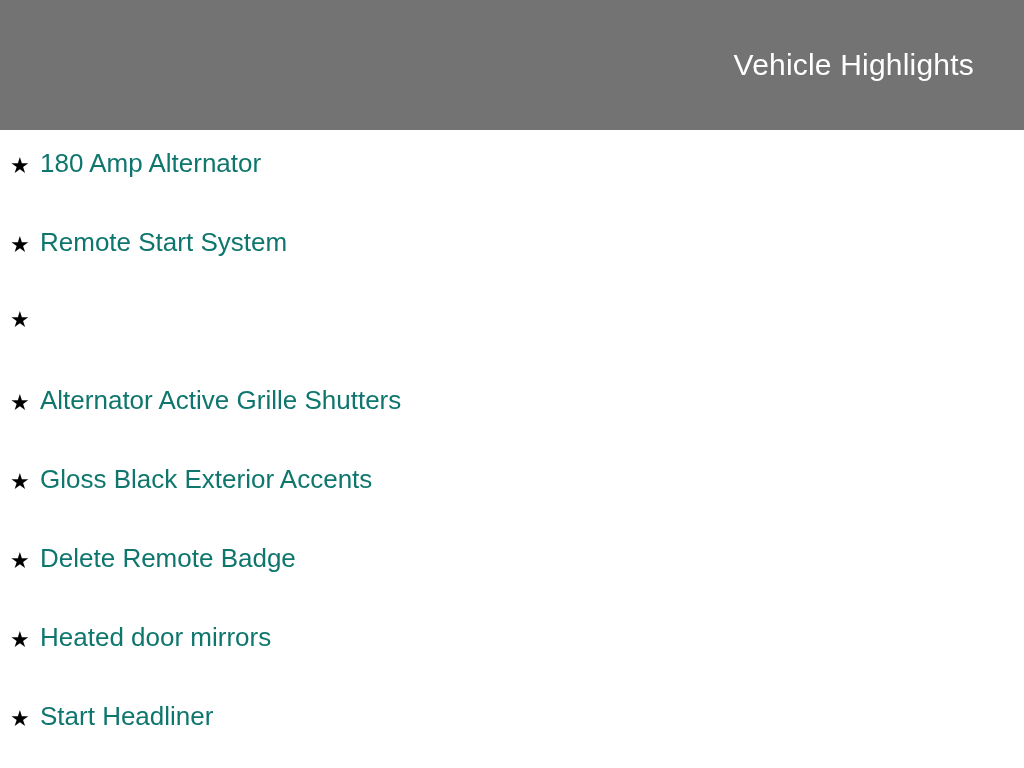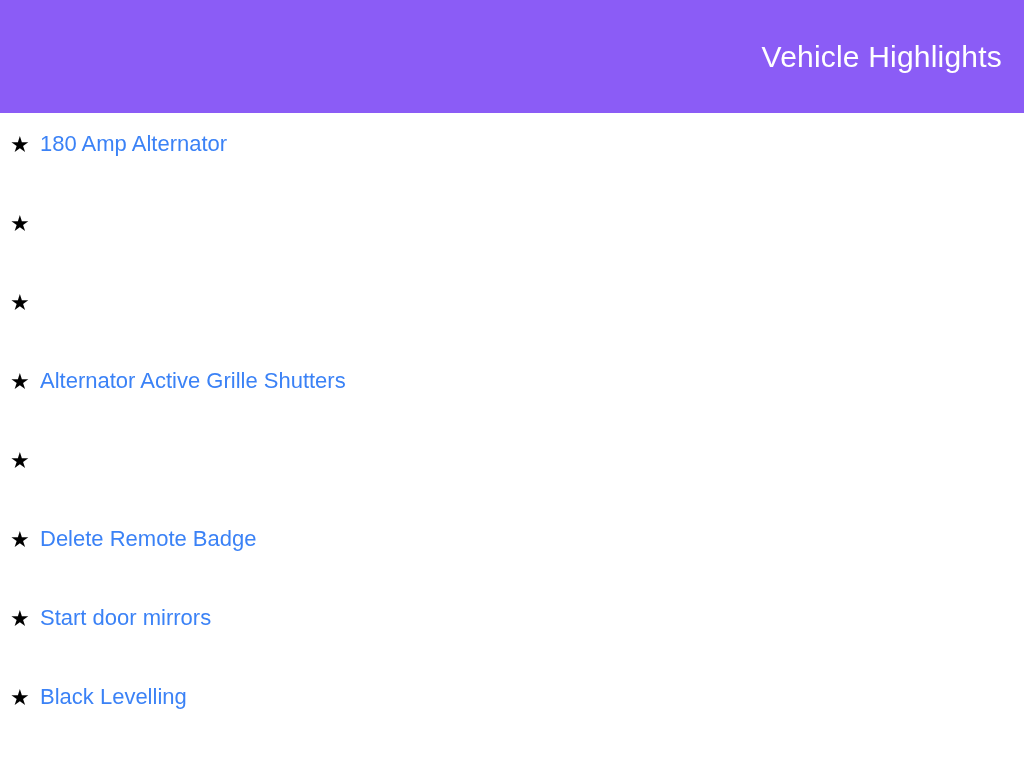--- a/index.html
+++ b/index.html
@@ -14,27 +14,27 @@
     overflow: hidden;
   }
   .page {
     width: 1024px;
     height: 768px;
     position: relative;
     background: #ffffff;
   }
   .header-bar {
     width: 1024px;
-    height: 113px;
-    background: #8b5cf6;
+    height: 130px;
+    background: #737373;
     display: flex;
     align-items: center;
     justify-content: flex-end;
     box-sizing: border-box;
-    padding-right: 22px;
+    padding-right: 50px;
   }
   .header-title {
     color: #ffffff;
     font-size: 30px;
     font-weight: 400;
     letter-spacing: 0.2px;
     line-height: 1;
   }
   .highlights-list {
     list-style: none;
@@ -53,22 +53,22 @@
     width: 30px;
     flex: 0 0 30px;
     font-size: 22px;
     line-height: 1;
     color: #000000;
     text-align: left;
     position: relative;
     top: 1px;
   }
   .item-label {
-    font-size: 22px;
-    color: #3b82f6;
+    font-size: 26px;
+    color: #0f766e;
     line-height: 1;
     white-space: nowrap;
   }
 </style>
 </head>
 <body>
 
 <div class="page">
 
   <div class="header-bar">
@@ -77,45 +77,47 @@
 
   <ul class="highlights-list">
 
     <li class="highlight-item">
       <span class="star-icon">★</span>
       <span class="item-label">180 Amp Alternator</span>
     </li>
 
     <li class="highlight-item">
       <span class="star-icon">★</span>
+      <span class="item-label">Remote Start System</span>
     </li>
 
     <li class="highlight-item">
       <span class="star-icon">★</span>
     </li>
 
     <li class="highlight-item">
       <span class="star-icon">★</span>
       <span class="item-label">Alternator Active Grille Shutters</span>
     </li>
 
     <li class="highlight-item">
       <span class="star-icon">★</span>
+      <span class="item-label">Gloss Black Exterior Accents</span>
     </li>
 
     <li class="highlight-item">
       <span class="star-icon">★</span>
       <span class="item-label">Delete Remote Badge</span>
     </li>
 
     <li class="highlight-item">
       <span class="star-icon">★</span>
-      <span class="item-label">Start door mirrors</span>
+      <span class="item-label">Heated door mirrors</span>
     </li>
 
     <li class="highlight-item">
       <span class="star-icon">★</span>
-      <span class="item-label">Black Levelling</span>
+      <span class="item-label">Start Headliner</span>
     </li>
 
   </ul>
 
 </div>
 
 </body></html>

